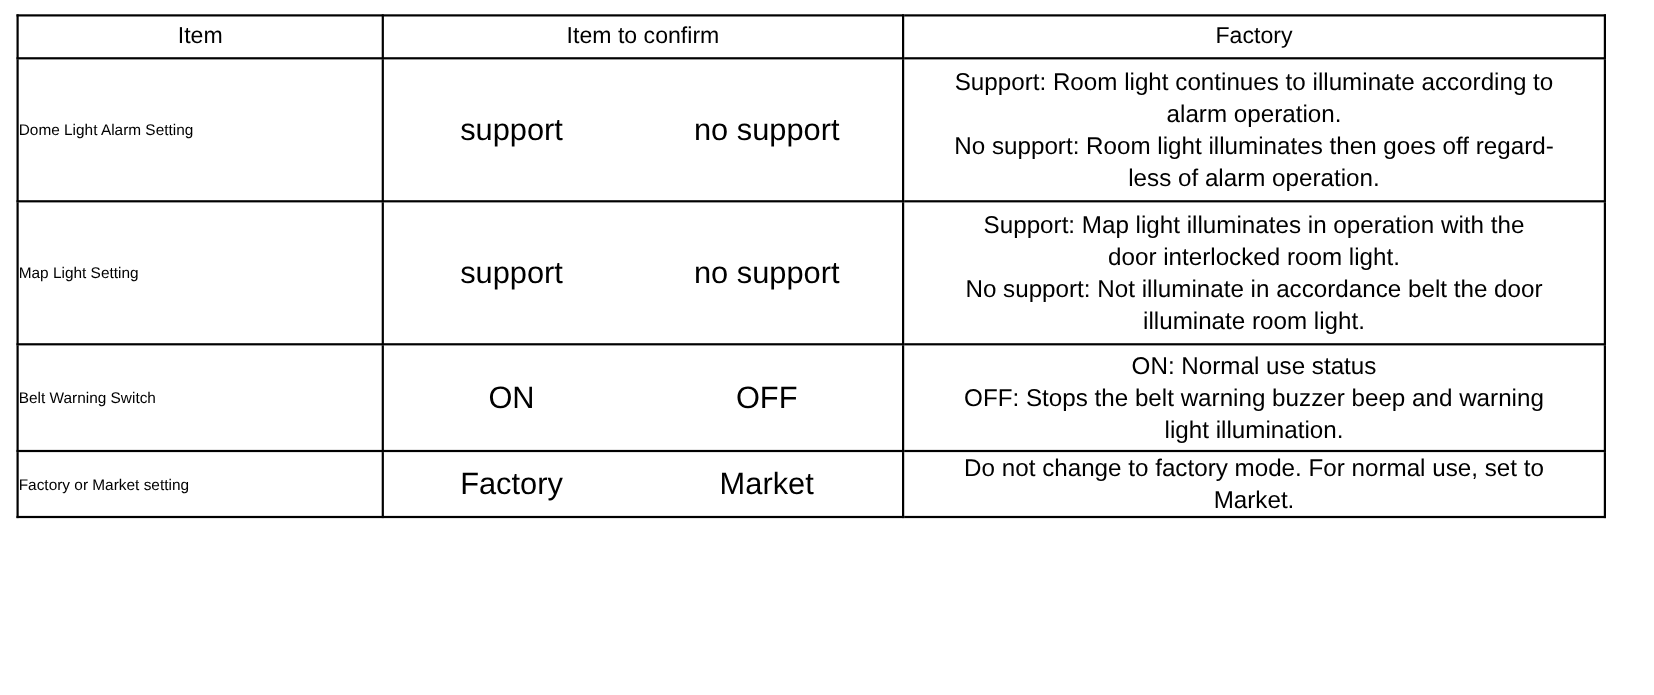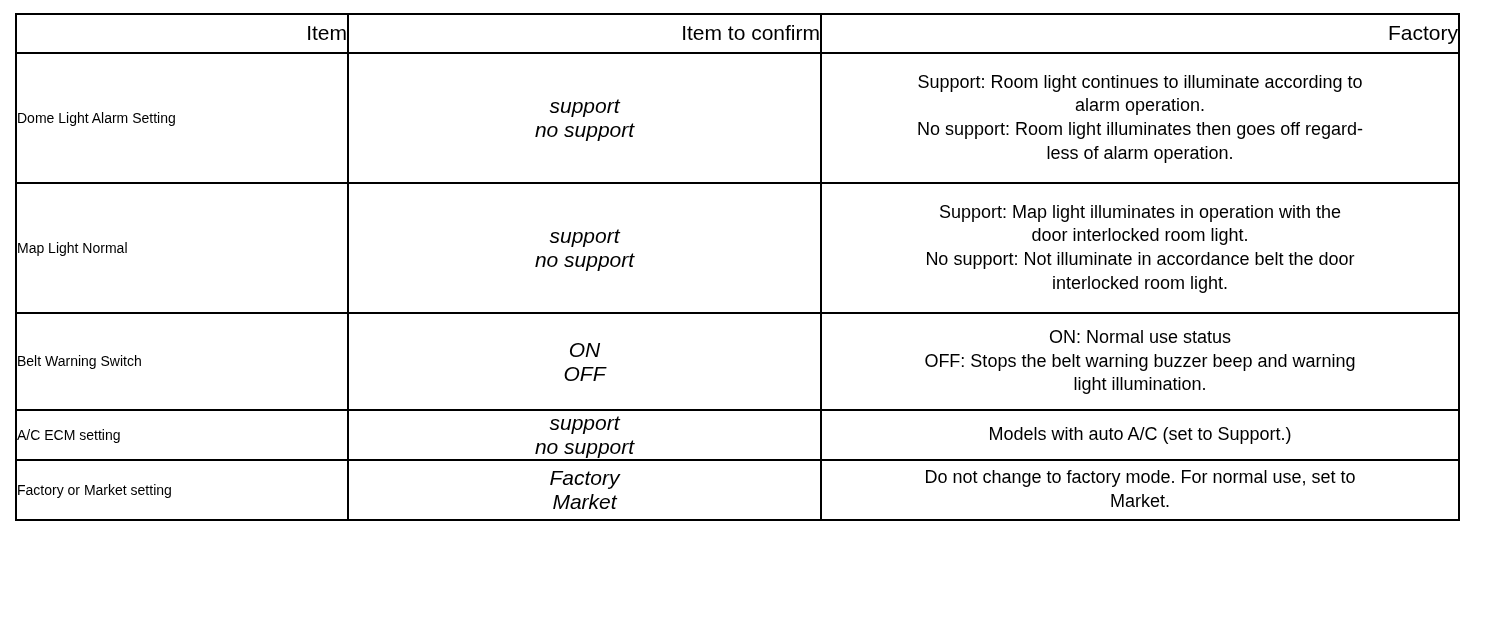--- a/index.html
+++ b/index.html
@@ -37,49 +37,48 @@
     font-weight: normal;
     color: #000000;
   }
   
   .col-item   { width: 332px; }
   .col-conf   { width: 473px; }
   .col-rem    { width: 638px; }
 
   .hdr-cell {
     height: 37px;
-    text-align: right;
+    text-align: center;
     font-size: 21px;
     line-height: 1.15;
   }
 
   .cell-item {
     text-align: left;
     padding-left: 12px;
     font-size: 14px;
     line-height: 1.2;
   }
   .cell-remarks {
     text-align: center;
-    font-size: 18px;
+    font-size: 22px;
     line-height: 1.32;
     padding: 3px 7px;
     margin-left: 13px;
   }
   .cell-confirm {
     padding: 0;
   }
   .confirm-wrap {
     display: flex;
-    flex-direction: column;
+    flex-direction: row;
     align-items: center;
     justify-content: flex-start;
     width: 100%;
-    font-size: 21px;
-    font-style: italic;
+    font-size: 28px;
   }
   .opt {
     text-align: center;
     white-space: nowrap;
   }
   .opt-a { width: 232px; }
   .opt-b { width: 232px; }
 
   
   .r-tall  { height: 130px; }
@@ -120,62 +119,50 @@
         </td>
         <td class="cell-remarks">
           <span class="remarks-line">Support: Room light continues to illuminate according to</span>
           <span class="remarks-line">alarm operation.</span>
           <span class="remarks-line">No support: Room light illuminates then goes off regard-</span>
           <span class="remarks-line">less of alarm operation.</span>
         </td>
       </tr>
 
       <tr class="r-tall">
-        <td class="cell-item">Map Light Normal</td>
+        <td class="cell-item">Map Light Setting</td>
         <td class="cell-confirm">
           <div class="confirm-wrap">
             <span class="opt opt-a">support</span>
             <span class="opt opt-b">no support</span>
           </div>
         </td>
         <td class="cell-remarks">
           <span class="remarks-line">Support: Map light illuminates in operation with the</span>
           <span class="remarks-line">door interlocked room light.</span>
           <span class="remarks-line">No support: Not illuminate in accordance belt the door</span>
-          <span class="remarks-line">interlocked room light.</span>
+          <span class="remarks-line">illuminate room light.</span>
         </td>
       </tr>
 
       <tr class="r-mid">
         <td class="cell-item">Belt Warning Switch</td>
         <td class="cell-confirm">
           <div class="confirm-wrap">
             <span class="opt opt-a">ON</span>
             <span class="opt opt-b">OFF</span>
           </div>
         </td>
         <td class="cell-remarks">
           <span class="remarks-line">ON: Normal use status</span>
           <span class="remarks-line">OFF: Stops the belt warning buzzer beep and warning</span>
           <span class="remarks-line">light illumination.</span>
         </td>
       </tr>
 
-      <tr class="r-short">
-        <td class="cell-item">A/C ECM setting</td>
-        <td class="cell-confirm">
-          <div class="confirm-wrap">
-            <span class="opt opt-a">support</span>
-            <span class="opt opt-b">no support</span>
-          </div>
-        </td>
-        <td class="cell-remarks">
-          <span class="remarks-line">Models with auto A/C (set to Support.)</span>
-        </td>
-      </tr>
 
 
 
       <tr class="r-last">
         <td class="cell-item">Factory or Market setting</td>
         <td class="cell-confirm">
           <div class="confirm-wrap">
             <span class="opt opt-a">Factory</span>
             <span class="opt opt-b">Market</span>
           </div>

